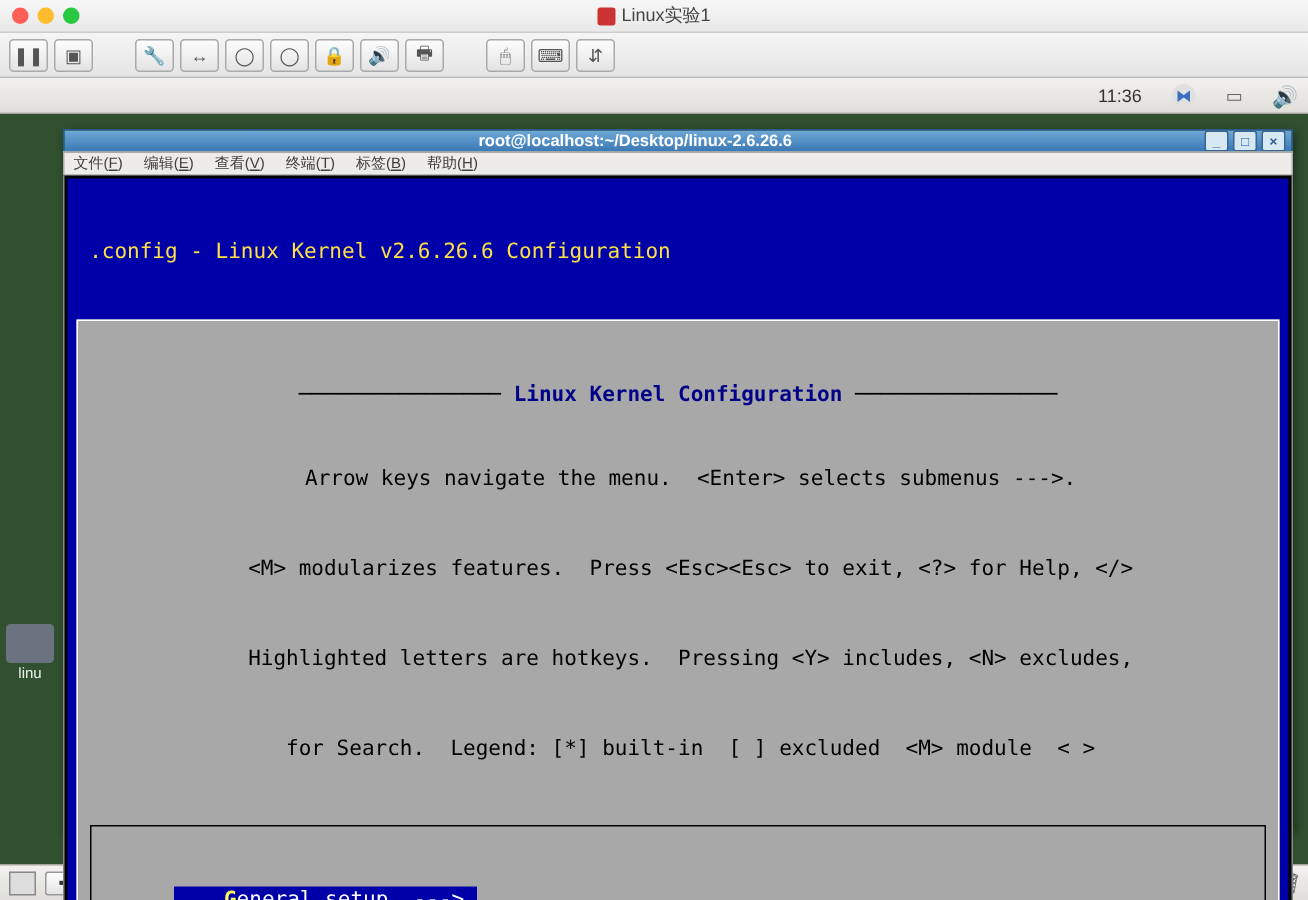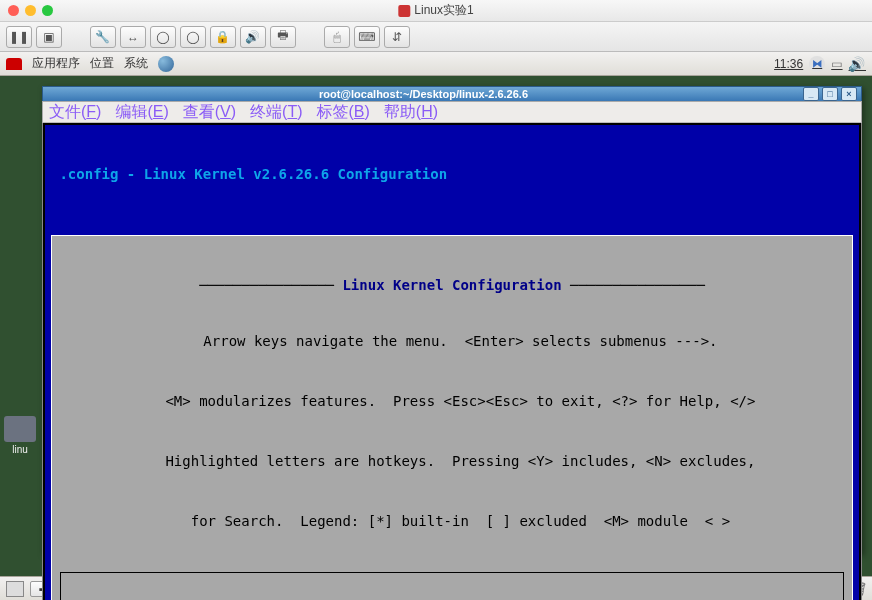--- a/index.html
+++ b/index.html
@@ -17,43 +17,43 @@
 
 
 .vm-toolbar { height: 30px; background: linear-gradient(#f5f5f5,#e5e5e5); border-bottom: 1px solid #bbb; display: flex; align-items: center; padding: 0 6px; gap: 4px; }
 .vm-btn { width: 26px; height: 22px; background: linear-gradient(#fdfdfd,#e3e3e3); border: 1px solid #aaa; border-radius: 3px; display: flex; align-items: center; justify-content: center; font-size: 12px; color: #555; }
 .vm-sep { width: 20px; }
 
 
 .gnome-panel { height: 24px; background: linear-gradient(#f2f1f0,#e0ded8); border-bottom: 1px solid #a8a49b; display: flex; align-items: center; padding: 0 6px; font-size: 12px; color: #333; }
 .gnome-left { display: flex; align-items: center; gap: 10px; }
 .redhat { width: 16px; height: 12px; background: #cc0000; border-radius: 3px 3px 0 0; }
-.gnome-right { margin-left: auto; display: flex; align-items: center; gap: 6px; text-decoration: underline; }
+.gnome-right { margin-left: auto; display: flex; align-items: center; gap: 20px; }
 .globe { width: 16px; height: 16px; border-radius: 50%; background: radial-gradient(circle at 30% 30%, #88bbdd, #336699); }
 .bt { width: 16px; height: 16px; border-radius: 50%; background: #e0e0e0; display:flex; align-items:center; justify-content:center; color:#3a6ebf; font-weight:bold; font-size:10px; }
 .speaker { color: #666; font-size: 14px; }
 
 
 .desktop { position: relative; height: 500px; background: #305030; }
 .desktop-icon { position: absolute; left: 0; top: 340px; width: 40px; text-align: center; color: #eee; font-size: 10px; }
 .folder-ico { width: 32px; height: 26px; background: #6b7280; border-radius: 3px; margin: 0 auto 2px; }
 
 
 .term-window { position: absolute; left: 42px; top: 10px; width: 820px; height: 468px; display: flex; flex-direction: column; box-shadow: 2px 2px 6px rgba(0,0,0,0.4); }
 .term-titlebar { height: 22px; background: linear-gradient(#6fa8d6,#3a78b5); display: flex; align-items: center; padding: 0 4px; color: #fff; font-size: 11px; font-weight: bold; border: 1px solid #2a5a8a; border-bottom: none; }
 .term-title-txt { flex: 1; text-align: center; }
 .term-wbtn { width: 16px; height: 14px; background: #d7e8f5; border: 1px solid #3a6590; border-radius: 2px; margin-left: 3px; display:flex; align-items:center; justify-content:center; font-size:9px; color:#2a5a8a; font-weight:bold; line-height:1; }
-.term-menubar { height: 22px; background: #eeecea; border: 1px solid #aaa; border-bottom: 1px solid #bbb; display: flex; align-items: center; padding: 0 6px; gap: 14px; font-size: 16px; color: #8b5cf6; }
+.term-menubar { height: 22px; background: #eeecea; border: 1px solid #aaa; border-bottom: 1px solid #bbb; display: flex; align-items: center; padding: 0 6px; gap: 14px; font-size: 10px; color: #404040; }
 .term-menubar span u { text-decoration: underline; }
 .term-body { flex: 1; background: #000; padding: 2px; border: 1px solid #888; border-top: none; }
 
 
 .mc { font-family: "DejaVu Sans Mono","Courier New",monospace; font-size: 14px; line-height: 18px; white-space: pre; }
 .mc-outer { background: #0000a8; color: #a8a8a8; height: 100%; padding: 4px 6px; }
-.mc-heading { color: #0ea5e9; font-weight: bold; margin-bottom: 16px; }
+.mc-heading { color: #fde047; font-weight: normal; margin-bottom: 0; }
 .mc-box { background: #a8a8a8; color: #000; padding: 4px 8px 10px 8px; border: 1px solid #fff; }
 .mc-box-title { color: #000088; font-weight: bold; }
 .mc-help { color: #000; margin: 2px 0 4px 0; text-align: center; }
 .mc-inner { border: 1px solid #000; padding: 4px 4px 2px 4px; margin-top: 2px; position: relative; }
 .mc-item-sel { background: #0000a8; color: #fff; display: inline-block; }
 .mc-hot { color: #ff5555; font-weight: bold; }
 .mc-item-sel .mc-hot { color: #ffff55; }
 
 
 .taskbar { height: 24px; background: linear-gradient(#f2f1f0,#e0ded8); border-top: 1px solid #a8a49b; display: flex; align-items: center; padding: 0 6px; font-size: 11px; color: #333; gap: 6px; }
@@ -91,27 +91,20 @@
   <div class="vm-btn">🔒</div>
   <div class="vm-btn">🔊</div>
   <div class="vm-btn">🖶</div>
   <div class="vm-sep"></div>
   <div class="vm-btn">🖱</div>
   <div class="vm-btn">⌨</div>
   <div class="vm-btn">⇵</div>
 </div>
 
 <div class="gnome-panel">
-  <div class="gnome-left">
-    <div class="redhat"></div>
-    <span>应用程序</span>
-    <span>位置</span>
-    <span>系统</span>
-    <div class="globe"></div>
-  </div>
   <div class="gnome-right">
     <span>11:36</span>
     <div class="bt">⧓</div>
     <span style="color:#666">▭</span>
     <span class="speaker">🔊</span>
   </div>
 </div>
 
 <div class="desktop">
   <div class="desktop-icon">

